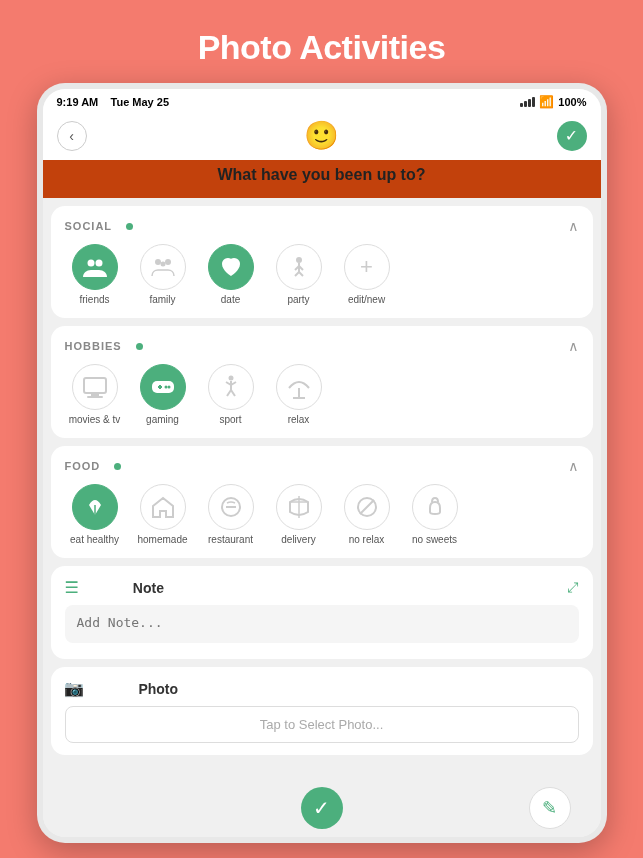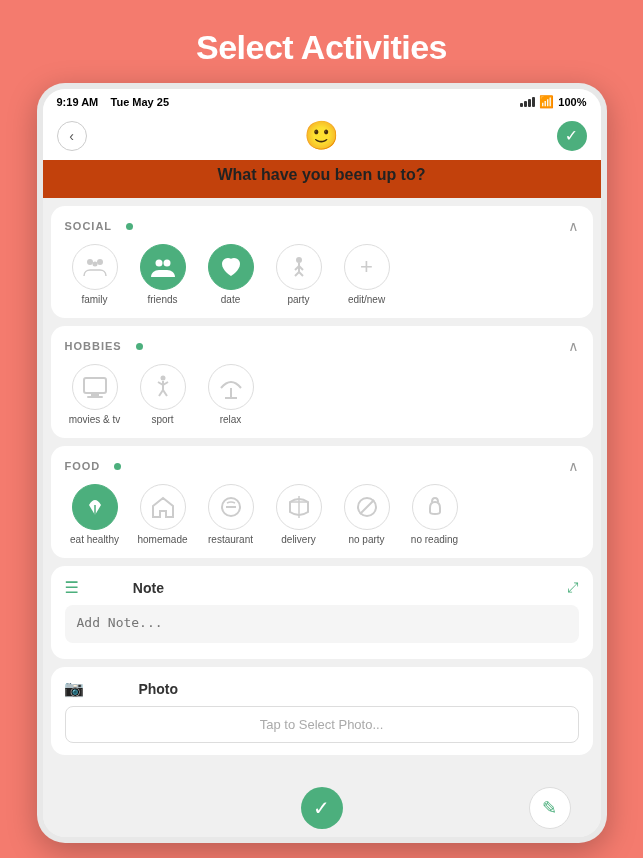--- a/index.html
+++ b/index.html
@@ -327,21 +327,21 @@
       align-items: center;
       justify-content: center;
       color: #4CAF7D;
       font-size: 18px;
       cursor: pointer;
     }
   </style>
 </head>
 <body>
 
-<h1 class="page-title">Select Activities</h1>
+<h1 class="page-title">Photo Activities</h1>
 
 <div class="device-frame">
   <div class="device-screen">
 
     <div class="status-bar">
       <div class="status-left">
         <span>9:19 AM</span>
         &nbsp;&nbsp;
         <span>Tue May 25</span>
       </div>
@@ -371,40 +371,40 @@
         <div class="section-header">
           <div class="section-title-row">
             <span class="section-title">SOCIAL</span>
             <div class="section-dot"></div>
           </div>
           <span class="section-chevron">∧</span>
         </div>
         <div class="activity-grid">
 
           <div class="activity-item">
+            <div class="activity-icon-circle selected">
+              <svg width="26" height="26" viewBox="0 0 26 26" fill="none">
+                <circle cx="9" cy="9" r="3.5" fill="white"></circle>
+                <circle cx="17" cy="9" r="3.5" fill="white"></circle>
+                <path d="M1 23c0-4 3.5-7 8-7h8c4.5 0 8 3 8 7" fill="white"></path>
+              </svg>
+            </div>
+            <span class="activity-label">friends</span>
+          </div>
+
+          <div class="activity-item">
             <div class="activity-icon-circle">
               <svg width="26" height="26" viewBox="0 0 26 26" fill="none">
                 <circle cx="8" cy="8" r="3" fill="#ccc"></circle>
                 <circle cx="18" cy="8" r="3" fill="#ccc"></circle>
                 <circle cx="13" cy="10" r="2.5" fill="#ccc"></circle>
                 <path d="M2 22c0-4 3-6 6-6h10c3 0 6 2 6 6" stroke="#ccc" stroke-width="1.5" fill="none"></path>
               </svg>
             </div>
             <span class="activity-label">family</span>
-          </div>
-
-          <div class="activity-item">
-            <div class="activity-icon-circle selected">
-              <svg width="26" height="26" viewBox="0 0 26 26" fill="none">
-                <circle cx="9" cy="9" r="3.5" fill="white"></circle>
-                <circle cx="17" cy="9" r="3.5" fill="white"></circle>
-                <path d="M1 23c0-4 3.5-7 8-7h8c4.5 0 8 3 8 7" fill="white"></path>
-              </svg>
-            </div>
-            <span class="activity-label">friends</span>
           </div>
 
           <div class="activity-item">
             <div class="activity-icon-circle selected">
               <svg width="26" height="26" viewBox="0 0 26 26" fill="none">
                 <path d="M13 22s-9-5.5-9-12a6 6 0 0 1 9-5.2A6 6 0 0 1 22 10c0 6.5-9 12-9 12z" fill="white"></path>
               </svg>
             </div>
             <span class="activity-label">date</span>
           </div>
@@ -447,20 +447,32 @@
               <svg width="26" height="22" viewBox="0 0 26 22" fill="none">
                 <rect x="2" y="2" width="22" height="15" rx="2" stroke="#ccc" stroke-width="2" fill="none"></rect>
                 <rect x="9" y="17" width="8" height="3" fill="#ccc"></rect>
                 <rect x="5" y="20" width="16" height="2" rx="1" fill="#ccc"></rect>
               </svg>
             </div>
             <span class="activity-label">movies &amp; tv</span>
           </div>
 
 
+          <div class="activity-item">
+            <div class="activity-icon-circle selected">
+              <svg width="26" height="20" viewBox="0 0 26 20" fill="none">
+                <rect x="2" y="4" width="22" height="12" rx="5" fill="white"></rect>
+                <line x1="8" y1="10" x2="12" y2="10" stroke="#4CAF7D" stroke-width="2"></line>
+                <line x1="10" y1="8" x2="10" y2="12" stroke="#4CAF7D" stroke-width="2"></line>
+                <circle cx="16" cy="10" r="1.5" fill="#4CAF7D"></circle>
+                <circle cx="19" cy="10" r="1.5" fill="#4CAF7D"></circle>
+              </svg>
+            </div>
+            <span class="activity-label">gaming</span>
+          </div>
 
           <div class="activity-item">
             <div class="activity-icon-circle">
               <svg width="24" height="26" viewBox="0 0 24 26" fill="none">
                 <circle cx="12" cy="4" r="2.5" fill="#ccc"></circle>
                 <line x1="12" y1="7" x2="12" y2="16" stroke="#ccc" stroke-width="2"></line>
                 <line x1="12" y1="11" x2="7" y2="8" stroke="#ccc" stroke-width="2"></line>
                 <line x1="12" y1="11" x2="17" y2="8" stroke="#ccc" stroke-width="2"></line>
                 <line x1="12" y1="16" x2="8" y2="22" stroke="#ccc" stroke-width="2"></line>
                 <line x1="12" y1="16" x2="16" y2="22" stroke="#ccc" stroke-width="2"></line>
@@ -534,31 +546,31 @@
             <span class="activity-label">delivery</span>
           </div>
 
           <div class="activity-item">
             <div class="activity-icon-circle">
               <svg width="26" height="26" viewBox="0 0 26 26" fill="none">
                 <line x1="6" y1="20" x2="20" y2="6" stroke="#ccc" stroke-width="2"></line>
                 <circle cx="13" cy="13" r="9" stroke="#ccc" stroke-width="2" fill="none"></circle>
               </svg>
             </div>
-            <span class="activity-label">no party</span>
+            <span class="activity-label">no relax</span>
           </div>
 
           <div class="activity-item">
             <div class="activity-icon-circle">
               <svg width="26" height="26" viewBox="0 0 26 26" fill="none">
                 <path d="M8 14 Q8 8 13 8 Q18 8 18 14 L18 18 Q18 20 13 20 Q8 20 8 18 Z" stroke="#ccc" stroke-width="2" fill="none"></path>
                 <path d="M10 8 Q10 4 13 4 Q16 4 16 8" stroke="#ccc" stroke-width="2" fill="none"></path>
               </svg>
             </div>
-            <span class="activity-label">no reading</span>
+            <span class="activity-label">no sweets</span>
           </div>
         </div>
       </div>
 
       <div class="note-section">
         <div class="section-row">
           <div class="section-row-left">
             <span class="section-icon">☰</span>
             <span class="section-row-label">Note</span>
           </div>

